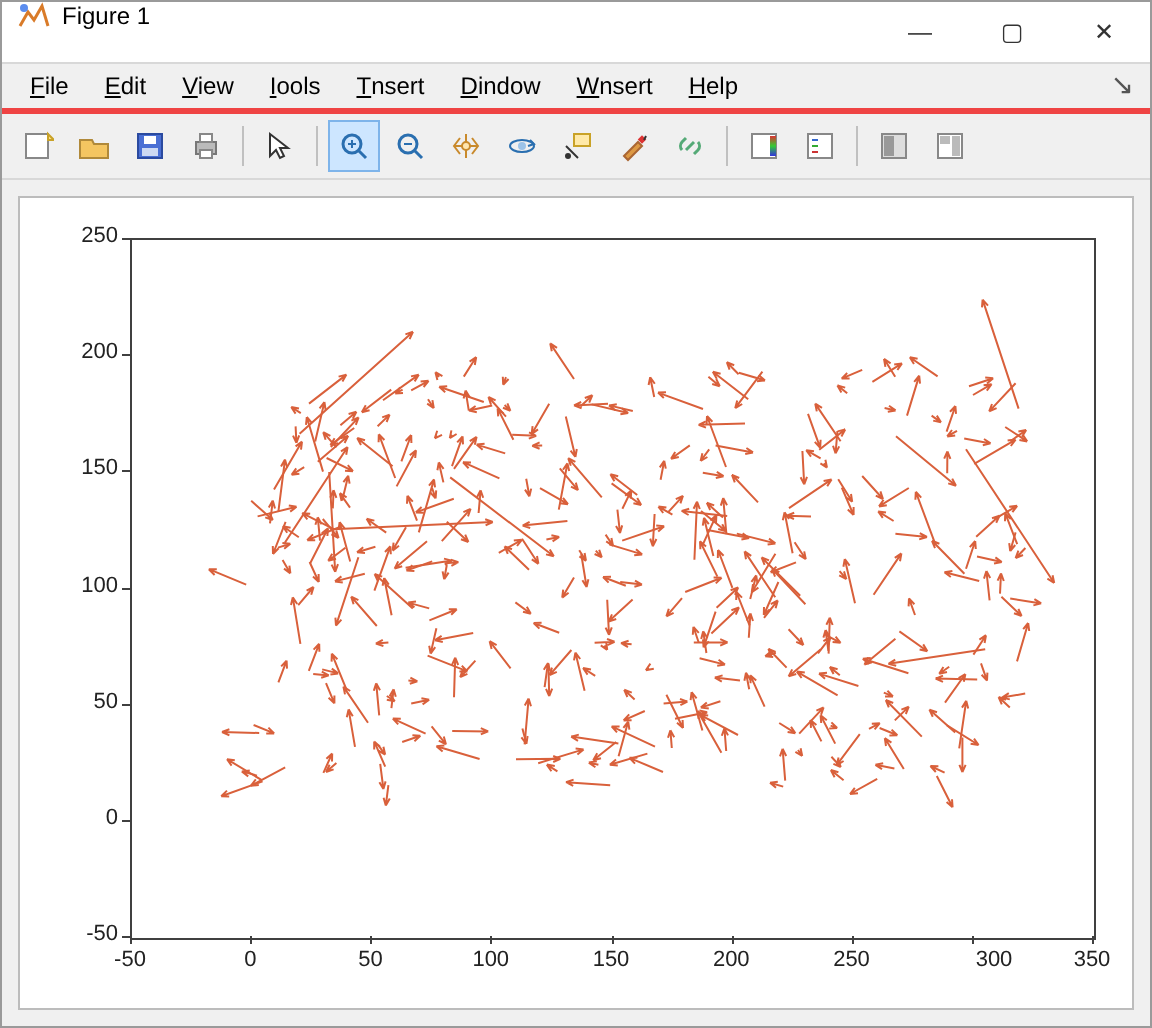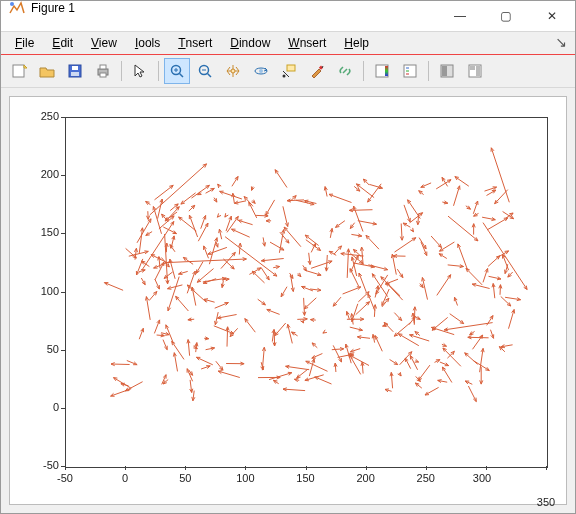--- a/index.html
+++ b/index.html
@@ -2,21 +2,21 @@
 <html><head>
 <meta charset="utf-8">
 <style>
 html,body{margin:0;padding:0;font-family:"Segoe UI",Tahoma,sans-serif;font-size:12px;background:#f0f0f0;color:#000}
 .window{width:576px;height:514px;background:#f0f0f0;border:1px solid #9a9a9a;box-sizing:border-box;display:flex;flex-direction:column;position:relative}
 .titlebar{height:30px;background:#fff;display:flex;align-items:flex-start;border-bottom:1px solid #d8d8d8}
 .titlebar .icon{width:16px;height:16px;margin:0 6px 0 8px}
 .titlebar .title{flex:0 0 auto;font-size:12px}
 .titlebar .spacer{flex:1}
 .winbtn{width:46px;height:30px;display:flex;align-items:center;justify-content:center;color:#333}
-.menubar{height:22px;background:#f0f0f0;display:flex;align-items:center;padding:0 6px;gap:2px;border-bottom:1px solid #ef4444;position:relative}
+.menubar{height:22px;background:#f0f0f0;display:flex;align-items:center;padding:0 6px;gap:2px;border-bottom:3px solid #ef4444;position:relative}
 .menu-item{padding:2px 8px;cursor:default}
 .menu-item u{text-decoration:underline}
 .extra{position:absolute;right:8px;top:2px;font-size:14px;color:#555}
 .toolbar{height:28px;background:#f0f0f0;display:flex;align-items:center;padding:2px 4px;border-bottom:1px solid #d8d8d8;gap:0}
 .tb-btn{width:24px;height:24px;display:flex;align-items:center;justify-content:center;border:1px solid transparent;margin:0 1px}
 .tb-btn.active{border:1px solid #7eb4ea;background:#cde6ff}
 .tb-sep{width:1px;height:20px;background:#c0c0c0;margin:0 4px}
 .plot-area{flex:1;background:#f0f0f0;padding:8px;box-sizing:border-box}
 .canvas-wrap{width:100%;height:100%;background:#fff;border:1px solid #bcbcbc;box-sizing:border-box;position:relative}
 .ylabel{position:absolute;font-size:11px;color:#222;text-align:right;width:30px}
@@ -558,20 +558,20 @@
         <div class="xlabel" style="left: 175.25px; top: 375px;">50</div>
         <div class="tick" style="left: 175.25px; top: 369px; width: 1px; height: 4px;"></div>
         <div class="xlabel" style="left: 235.375px; top: 375px;">100</div>
         <div class="tick" style="left: 235.375px; top: 369px; width: 1px; height: 4px;"></div>
         <div class="xlabel" style="left: 295.5px; top: 375px;">150</div>
         <div class="tick" style="left: 295.5px; top: 369px; width: 1px; height: 4px;"></div>
         <div class="xlabel" style="left: 355.625px; top: 375px;">200</div>
         <div class="tick" style="left: 355.625px; top: 369px; width: 1px; height: 4px;"></div>
         <div class="xlabel" style="left: 415.75px; top: 375px;">250</div>
         <div class="tick" style="left: 415.75px; top: 369px; width: 1px; height: 4px;"></div>
-        <div class="xlabel" style="left: 472px; top: 375px; text-align: right;">300</div>
+        <div class="xlabel" style="left: 487px; top: 375px; text-align: right;">300</div>
         <div class="tick" style="left: 475.875px; top: 369px; width: 1px; height: 4px;"></div>
-        <div class="xlabel" style="left: 536px; top: 375px; margin-top: 24px;">350</div>
+        <div class="xlabel" style="left: 536px; top: 375px;">350</div>
         <div class="tick" style="left: 536px; top: 369px; width: 1px; height: 4px;"></div>
       </div>
   </div>
 
 </div>
 
 </body></html>

